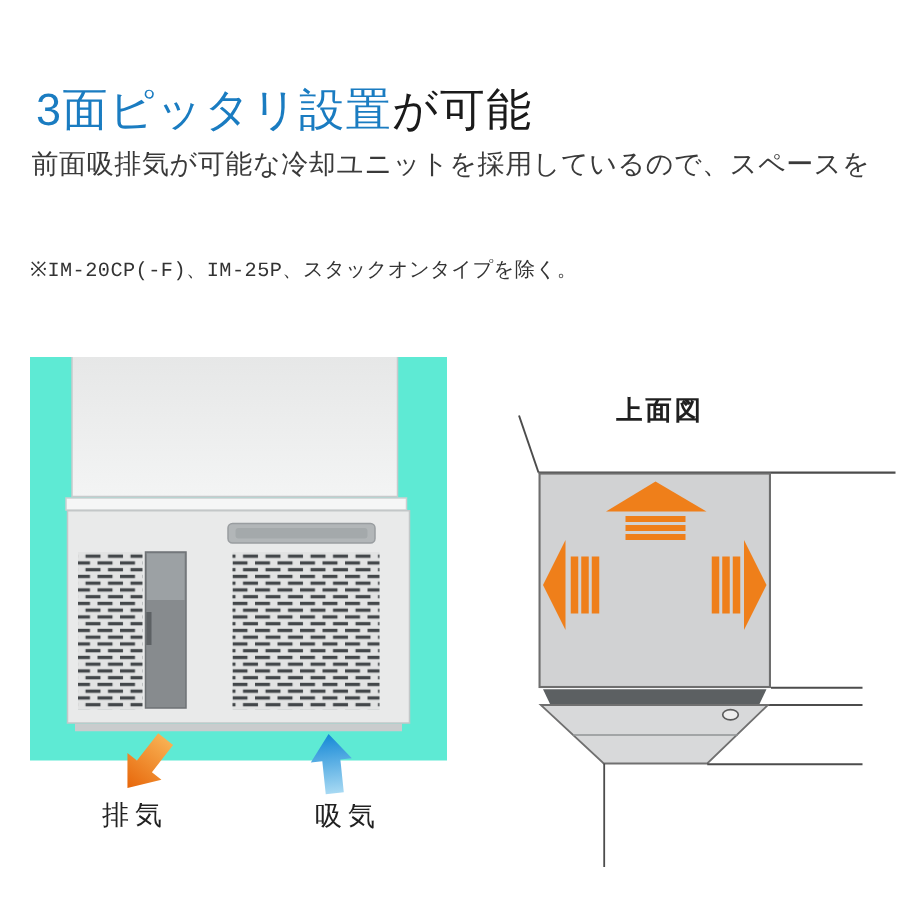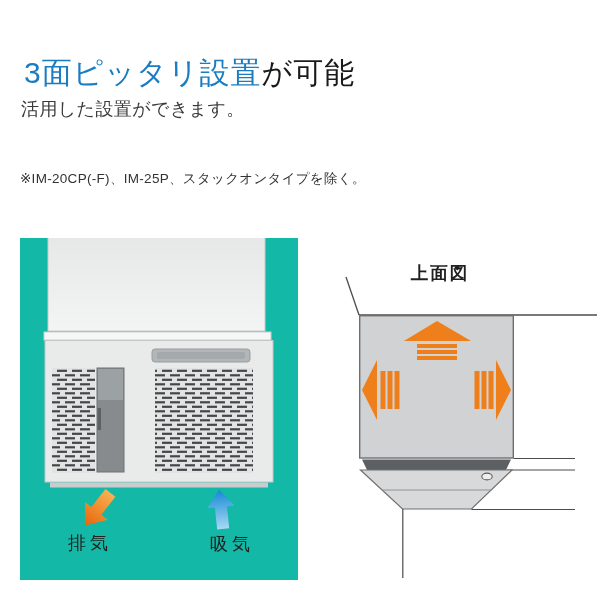--- a/index.html
+++ b/index.html
@@ -13,41 +13,41 @@
     font-size:30px;font-weight:normal;letter-spacing:1px;
     color:#1a1a1a;white-space:nowrap;
   }
   .page-title .hl{color:#1a7cc1;}
   .body-text{
     position:absolute;left:21px;top:92px;width:560px;
     font-size:18px;line-height:34px;color:#3a3a3a;letter-spacing:0.4px;
   }
   .note-text{
     position:absolute;left:20px;top:170px;width:560px;
-    font-size:13.5px;color:#333333;letter-spacing:0.3px;
+    font-size:13.5px;color:#333333;letter-spacing:0.3px;font-family:Liberation Mono, monospace;
   }
   .figure-panel{
-    position:absolute;left:20px;top:238px;width:278px;height:342px;
-    background:#14b8a6;
+    position:absolute;left:20px;top:238px;width:278px;height:269px;
+    background:#5eead4;
   }
   .figure-panel svg{display:block;}
   .topview{
     position:absolute;left:330px;top:245px;width:270px;height:340px;
   }
   svg text.jp-label{
     font-family:"Liberation Sans","DejaVu Sans",sans-serif;
   }
 </style>
 </head>
 <body>
 
 <h1 class="page-title"><span class="hl">3面ピッタリ設置</span><span>が可能</span></h1>
 
 <div class="body-text">
-  <div>活用した設置ができます。</div>
+  <div>前面吸排気が可能な冷却ユニットを採用しているので、スペースを</div>
 </div>
 
 <div class="note-text">※IM-20CP(-F)、IM-25P、スタックオンタイプを除く。</div>
 
 <div class="figure-panel">
   <svg width="278" height="342" viewBox="0 0 278 342">
     <defs>
       <linearGradient id="gradDoor" x1="0" y1="0" x2="0" y2="1">
         <stop offset="0" stop-color="#e6e7e7"></stop>
         <stop offset="1" stop-color="#f3f4f4"></stop>

